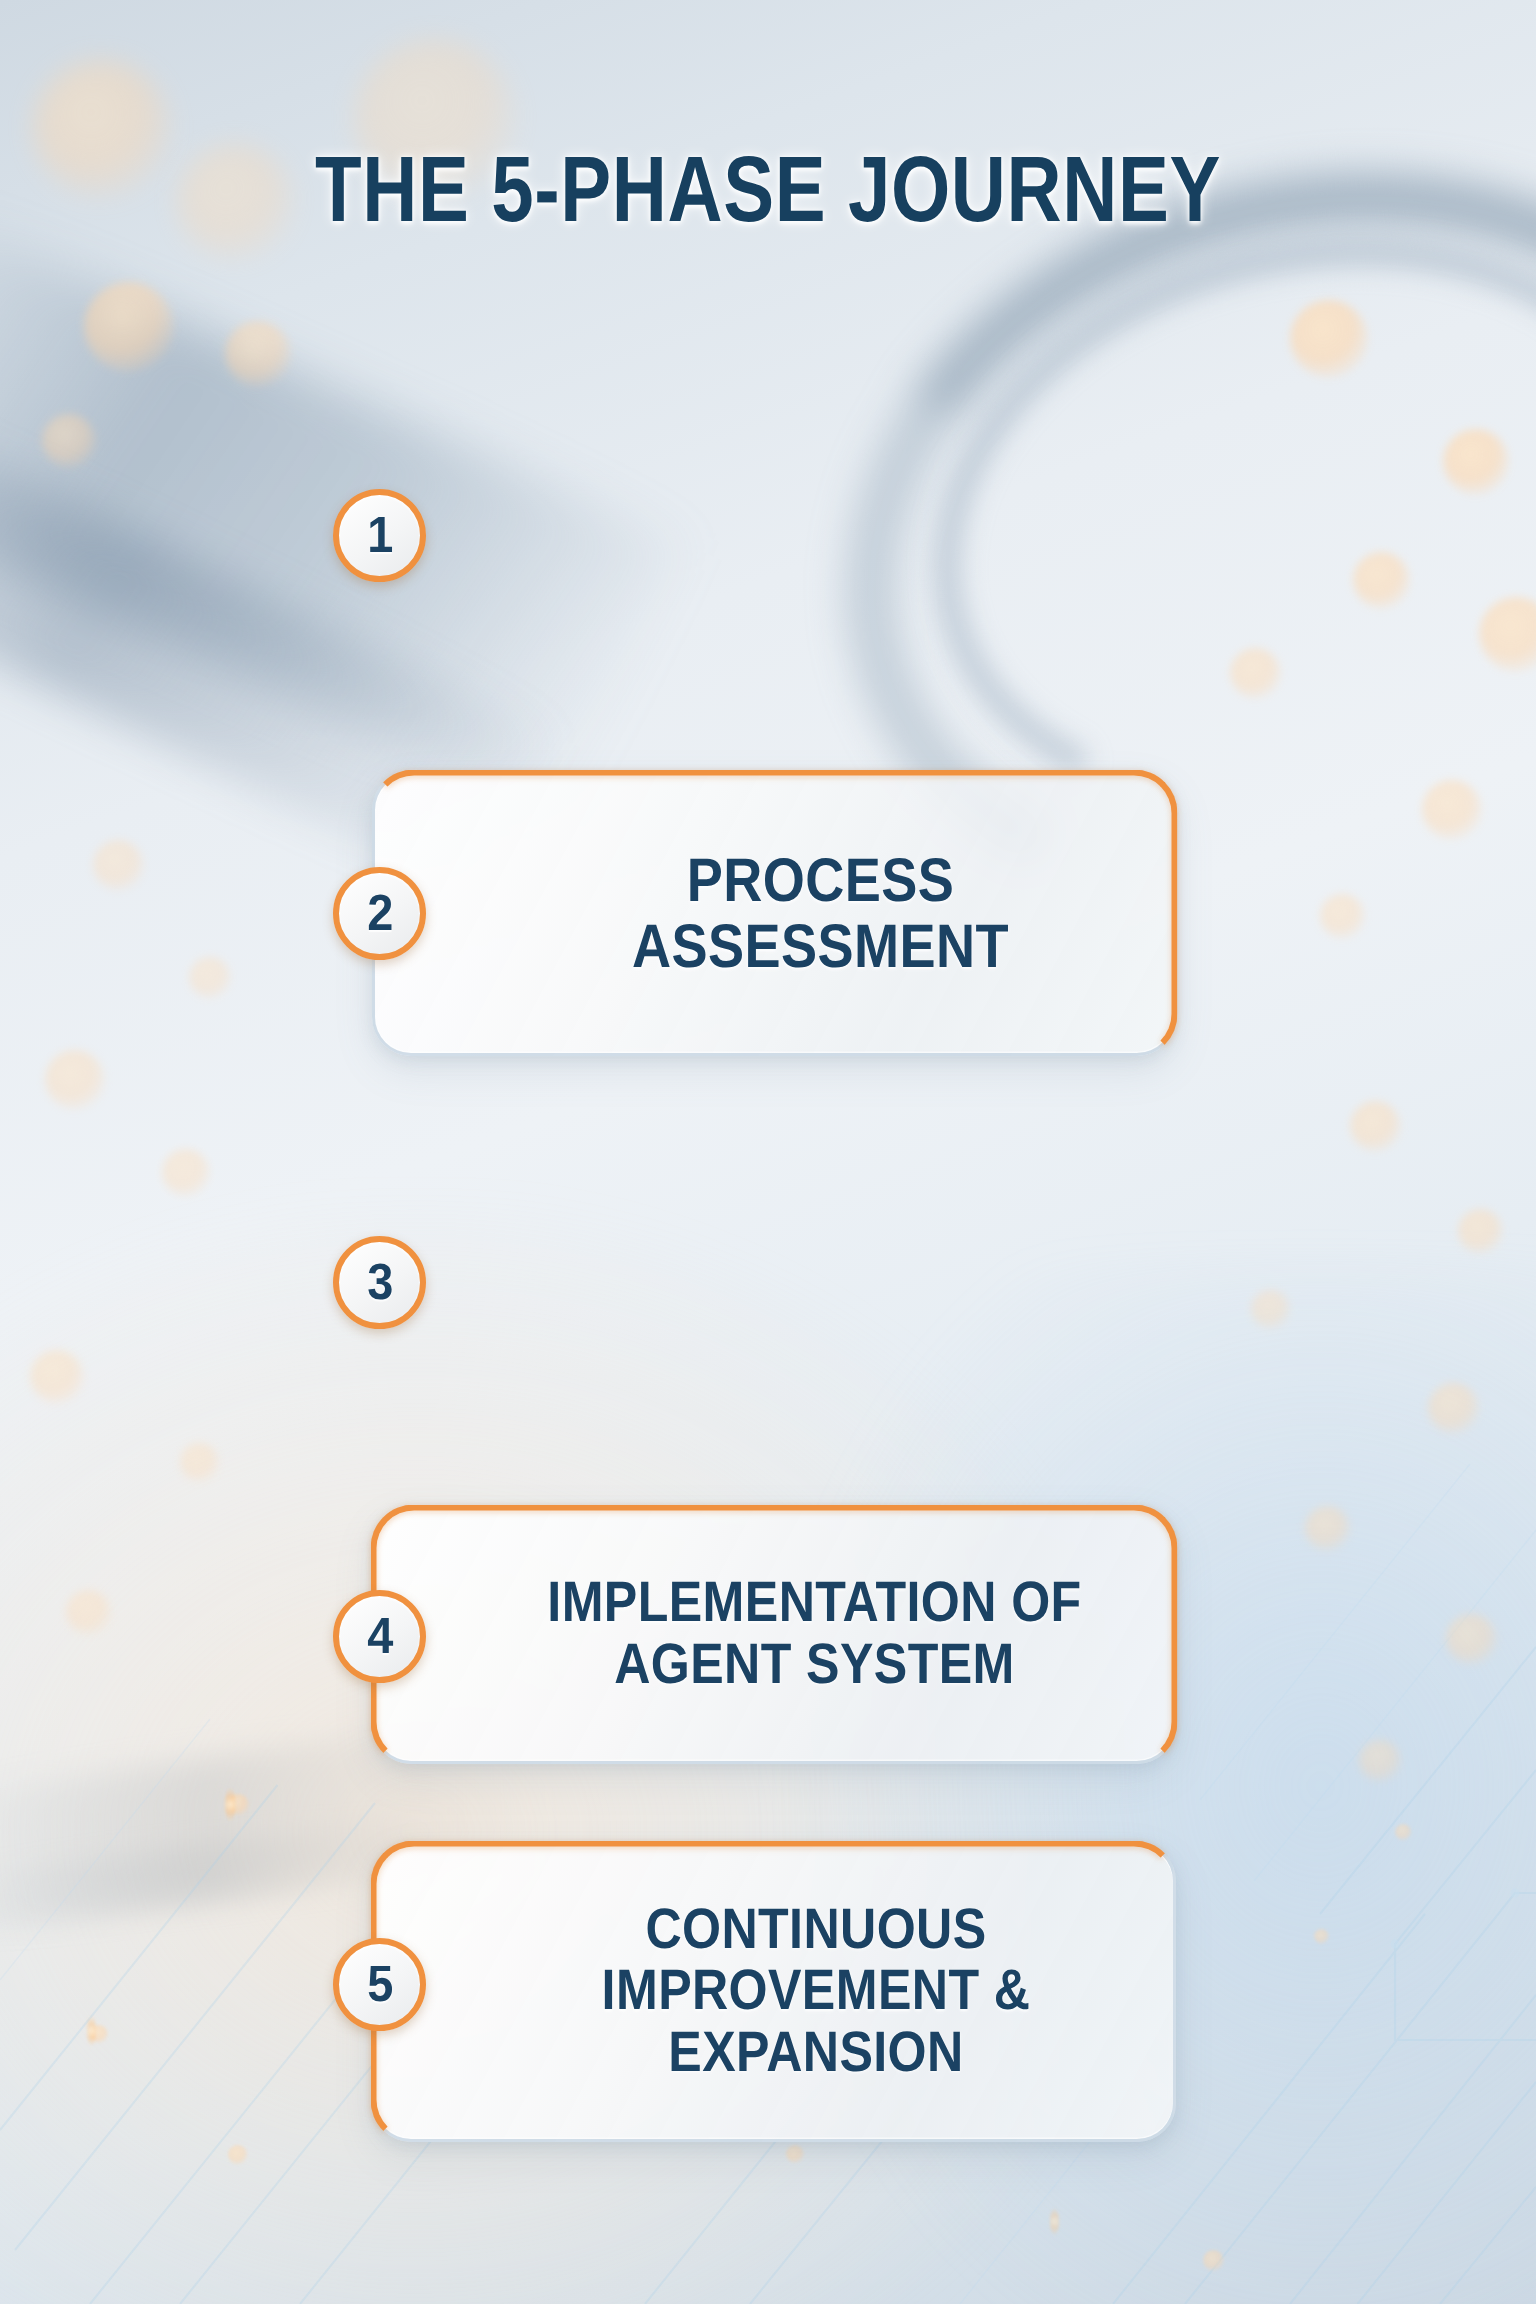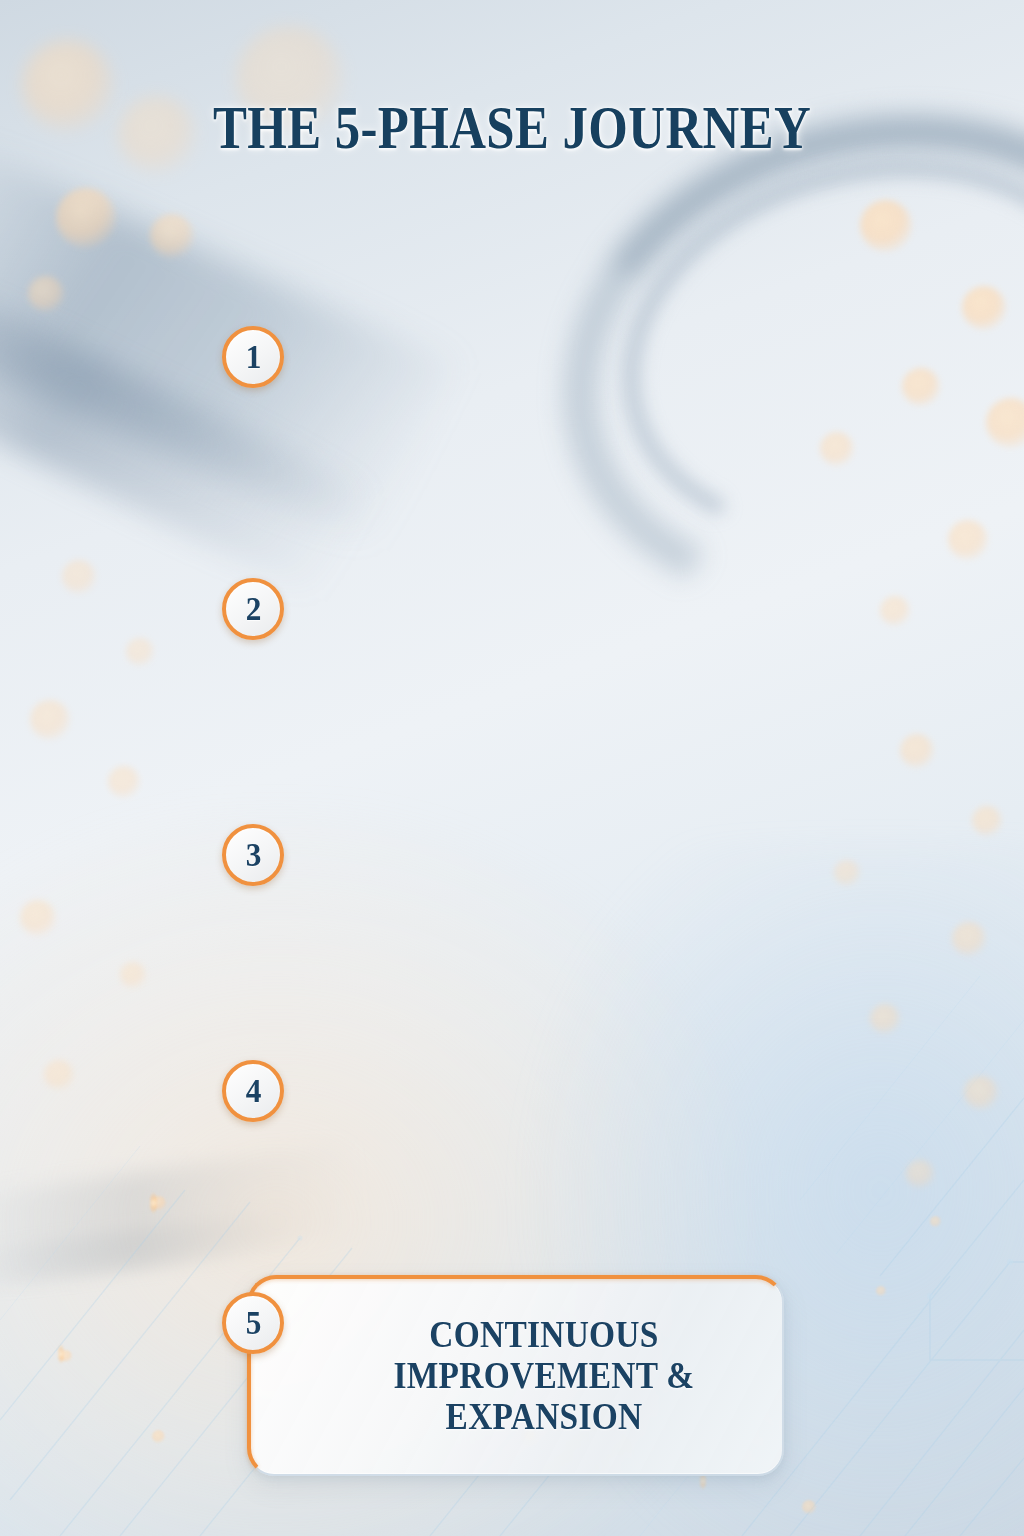--- a/index.html
+++ b/index.html
@@ -6,21 +6,21 @@
     margin: 0;
     padding: 0;
     background: #ffffff;
   }
 
   #canvas {
     position: relative;
     width: 1024px;
     height: 1536px;
     overflow: hidden;
-    font-family: Liberation Serif, serif;
+    font-family: Liberation Sans, sans-serif;
     background: linear-gradient(160deg,
         #cfd9e2 0%,
         #dde5ec 14%,
         #e9eef3 30%,
         #eef2f6 46%,
         #e6edf3 62%,
         #dde7ef 76%,
         #d6e1ea 88%,
         #cdd9e4 100%);
   }
@@ -383,33 +383,41 @@
     <div class="bokeh tiny" style="left:876px; top:1286px;width:10px;  height:10px;  opacity:.58;"></div>
     <div class="bokeh tiny" style="left:930px; top:1216px;width:11px;  height:11px;  opacity:.56;"></div>
   </div>
 
   <div class="title">THE 5-PHASE JOURNEY</div>
 
   <div class="badge" style="left:222px; top:326px;">
     <span class="badge-num">1</span>
   </div>
 
+  <div class="card" style="left:248px; top:514px; width:536px; height:190px;">
+    <div class="accent e-top-right"></div>
+    <div class="card-label" style="font-size:41px;">PROCESS ASSESSMENT</div>
+  </div>
   <div class="badge" style="left:222px; top:578px;">
     <span class="badge-num">2</span>
   </div>
 
   <div class="badge" style="left:222px; top:824px;">
     <span class="badge-num">3</span>
   </div>
 
+  <div class="card" style="left:248px; top:1004px; width:536px; height:172px;">
+    <div class="accent e-top-left-right"></div>
+    <div class="card-label" style="font-size:38px; left:72px; right:18px;">IMPLEMENTATION OF AGENT SYSTEM</div>
+  </div>
   <div class="badge" style="left:222px; top:1060px;">
     <span class="badge-num">4</span>
   </div>
 
-  <div class="card" style="left:248px; top:1276px; width:536px; height:200px;">
+  <div class="card" style="left:248px; top:1228px; width:536px; height:200px;">
     <div class="accent e-top-left"></div>
     <div class="card-label" style="font-size:38px; left:76px; right:20px;">CONTINUOUS IMPROVEMENT &amp; EXPANSION</div>
   </div>
   <div class="badge" style="left:222px; top:1292px;">
     <span class="badge-num">5</span>
   </div>
 
 </div>
 
 </body></html>

